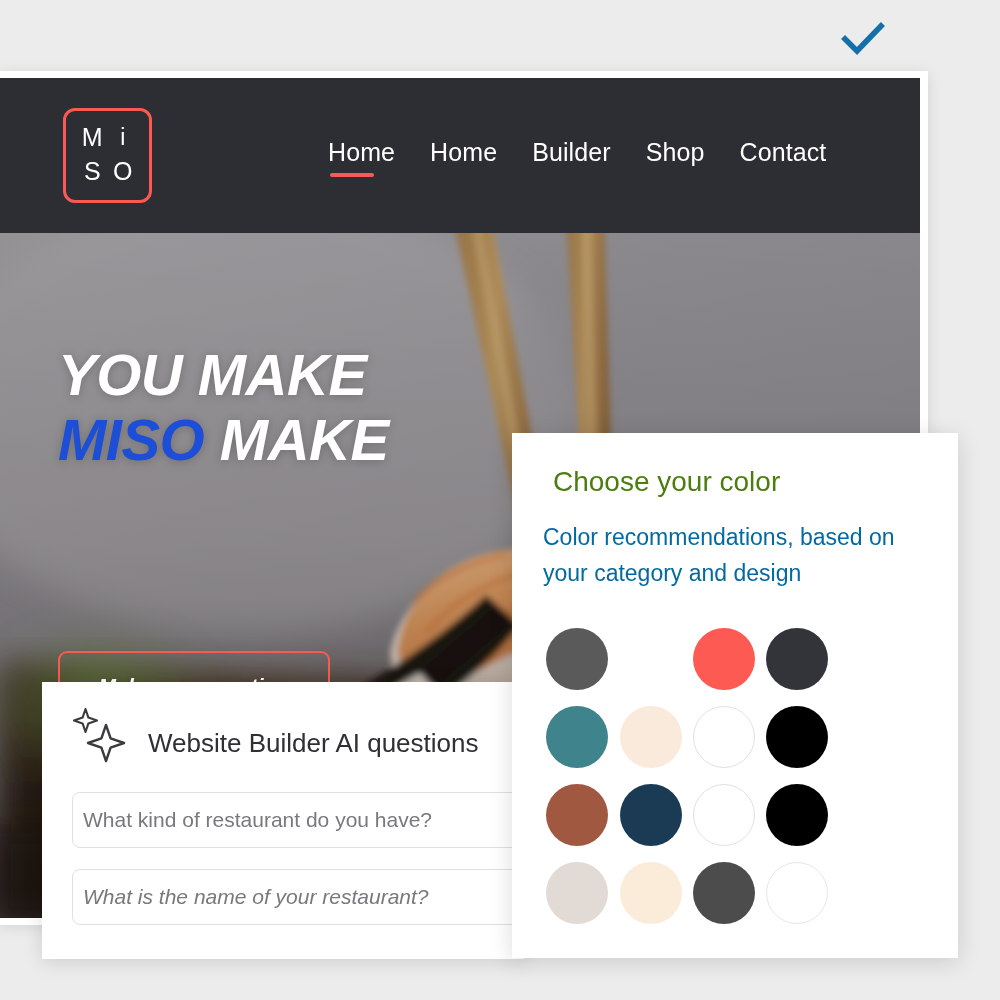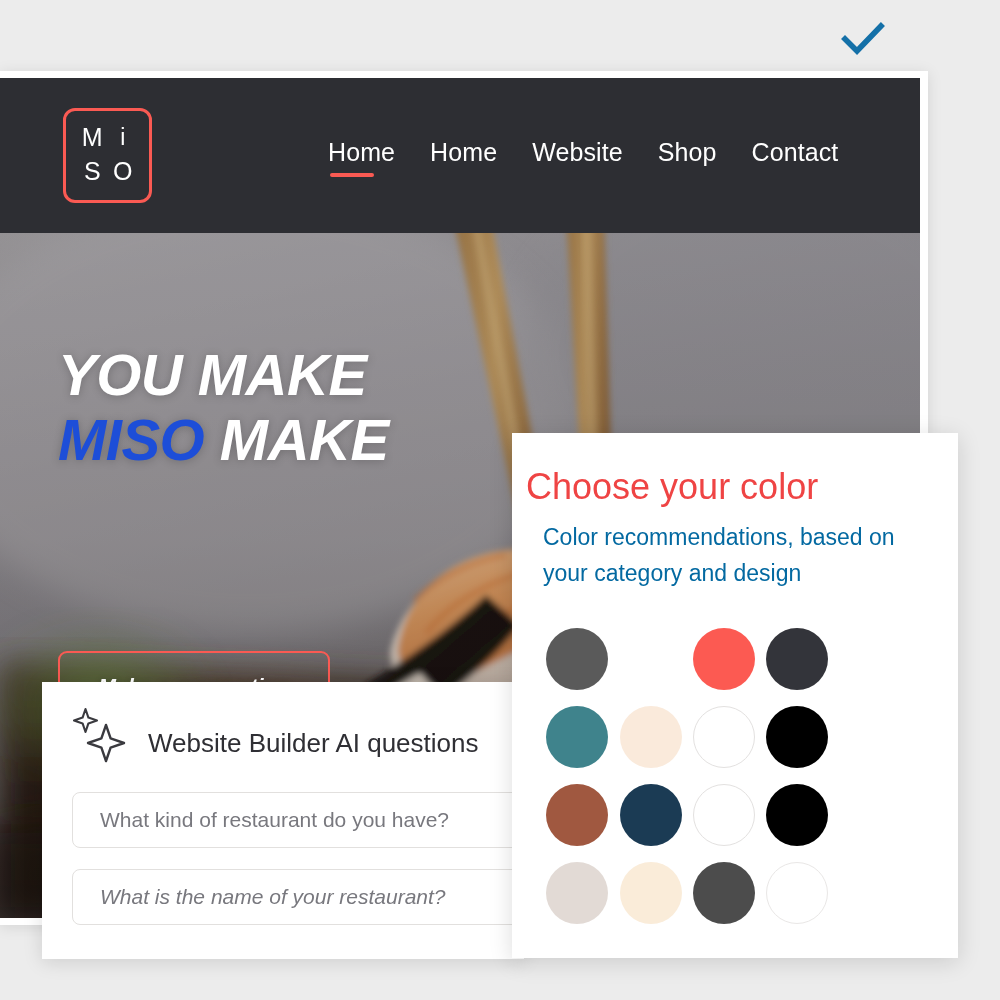--- a/index.html
+++ b/index.html
@@ -153,21 +153,21 @@
   }
   .ai-input {
     position: absolute;
     left: 72px;
     width: 468px; height: 56px;
     border: 1px solid #e2e0de;
     border-radius: 8px;
     background: #ffffff;
     display: flex;
     align-items: center;
-    padding-left: 27px;
+    padding-left: 10px;
   }
   .ai-input.q1 { top: 792px; }
   .ai-input.q2 { top: 869px; font-style: italic; }
   .ai-input span {
     color: #78787e;
     font-size: 21px;
     font-weight: 400;
     white-space: nowrap;
   }
 
@@ -175,23 +175,23 @@
   .color-panel {
     position: absolute;
     left: 512px; top: 433px;
     width: 446px; height: 525px;
     background: #ffffff;
     box-shadow: 0 4px 22px rgba(0,0,0,0.14);
     z-index: 30;
   }
   .cp-title {
     position: absolute;
-    left: 14px; top: 33px;
-    font-size: 36px;
-    color: #ef4444;
+    left: 41px; top: 33px;
+    font-size: 28px;
+    color: #4d7c0f;
     font-weight: 400;
     white-space: nowrap;
   }
   .cp-sub {
     position: absolute;
     left: 31px; top: 87px;
     width: 390px;
     font-size: 23px;
     line-height: 1.55;
     color: #0369a1;
@@ -352,21 +352,21 @@
 
   <div class="nav-links">
     <div class="nav-item">
       <span>Home</span>
       <span class="nav-underline"></span>
     </div>
     <div class="nav-item">
       <span>Home</span>
     </div>
     <div class="nav-item">
-      <span>Website</span>
+      <span>Builder</span>
     </div>
     <div class="nav-item">
       <span>Shop</span>
     </div>
     <div class="nav-item">
       <span>Contact</span>
     </div>
   </div>
 
   <div class="ai-panel"></div>

